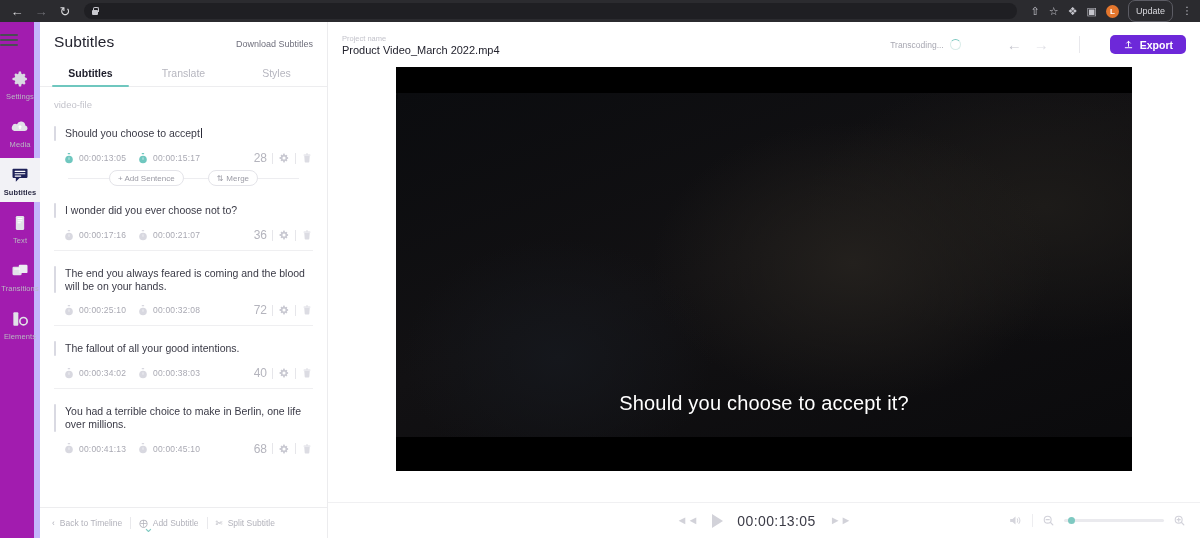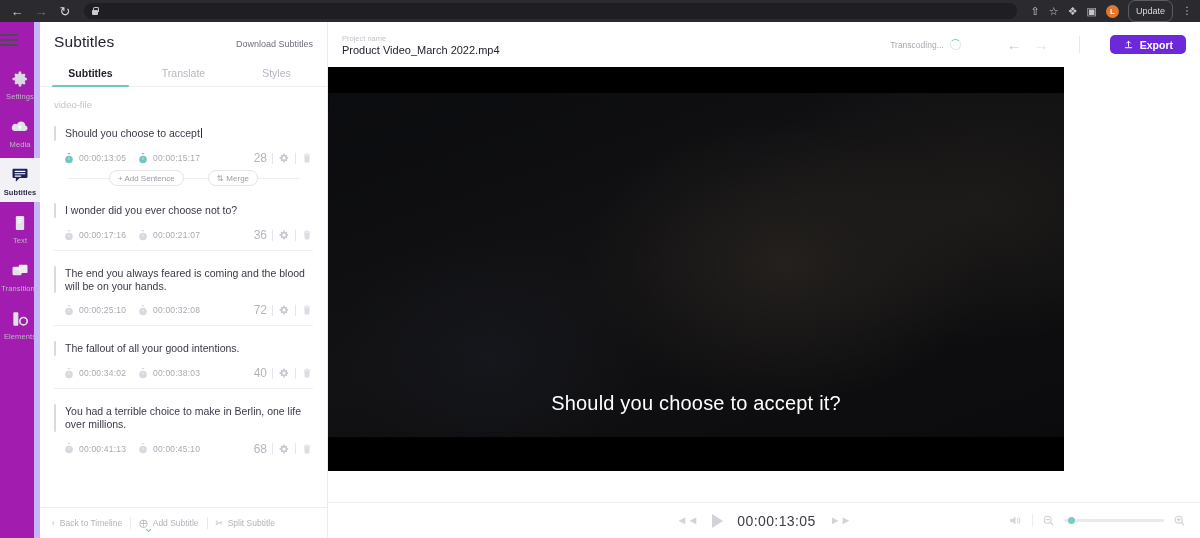--- a/index.html
+++ b/index.html
@@ -132,21 +132,21 @@
   .arrows { display:flex; align-items:center; gap:12px; margin-left:26px; }
   .arrow { font-size:15px; color:#c7c7cf; line-height:1; }
   .arrow.dim { color:#e0e0e6; }
   .top-vline { width:1px; height:17px; background:#e8e8ec; margin:0 10px; }
   .export-btn {
     background:#6d28d9; color:#fff; border-radius:5px; height:19px; padding:0 13px;
     display:flex; align-items:center; gap:6px; font-size:10.5px; font-weight:bold;
   }
   .upload-ic { width:11px; height:11px; }
 
-  .stage { flex:1; display:flex; align-items:flex-start; justify-content:flex-start; }
+  .stage { flex:1; display:flex; align-items:flex-start; justify-content:center; }
   .video {
     width:736px; height:404px; background:#000; position:relative; overflow:hidden;
   }
   .vid-bg {
     position:absolute; left:0; right:0; top:26px; bottom:0;
     background:
       radial-gradient(ellipse 40% 55% at 62% 45%, #23201d 0%, rgba(20,18,16,0) 68%),
       radial-gradient(ellipse 30% 45% at 22% 70%, #15171c 0%, rgba(15,17,22,0) 70%),
       radial-gradient(ellipse 45% 50% at 88% 30%, #1d1b19 0%, rgba(20,18,16,0) 72%),
       linear-gradient(160deg,#0b0c0f 0%, #121113 45%, #0a0a0c 100%);

